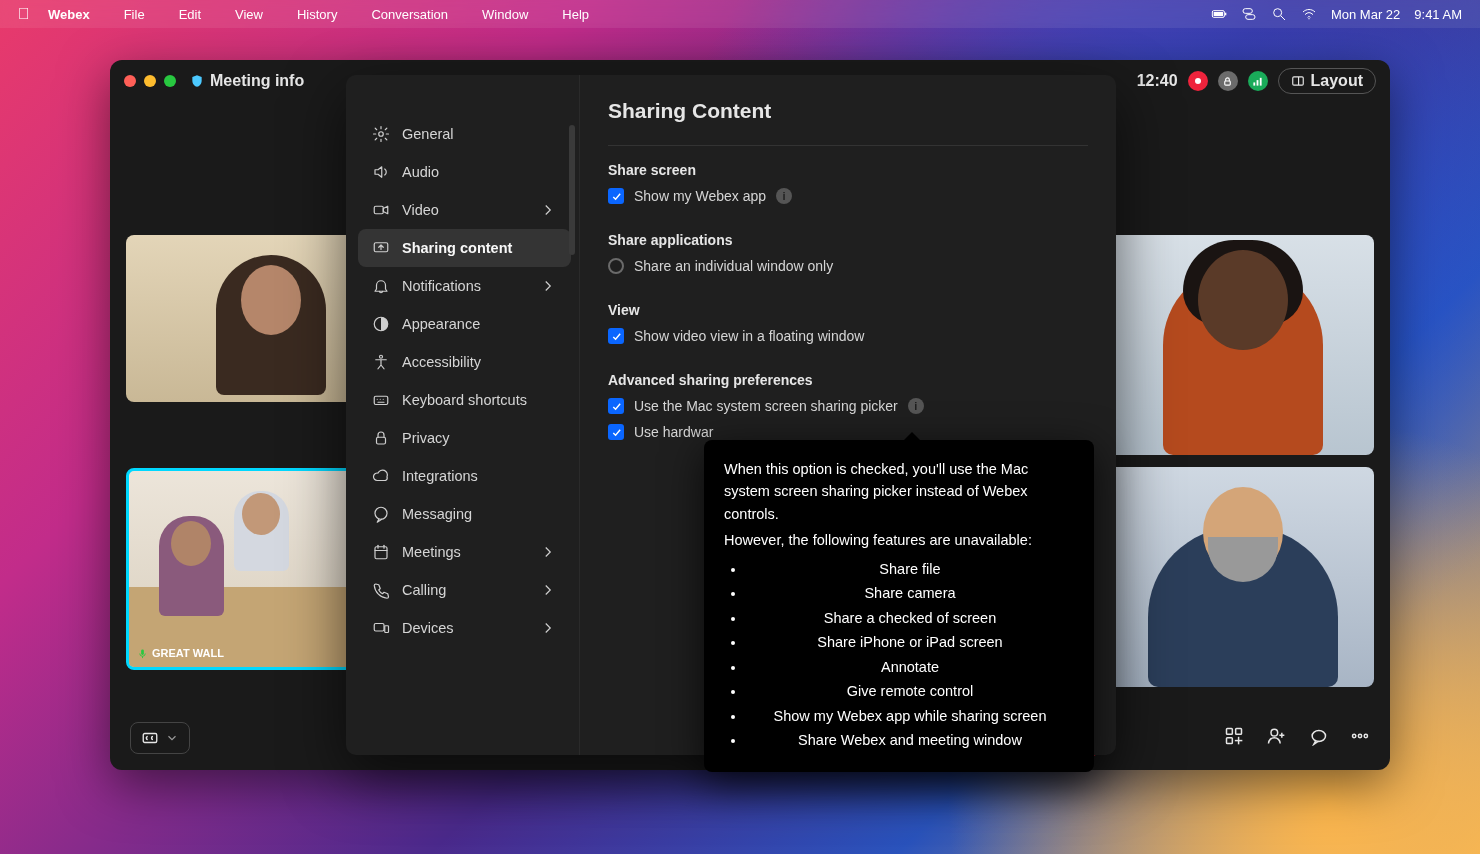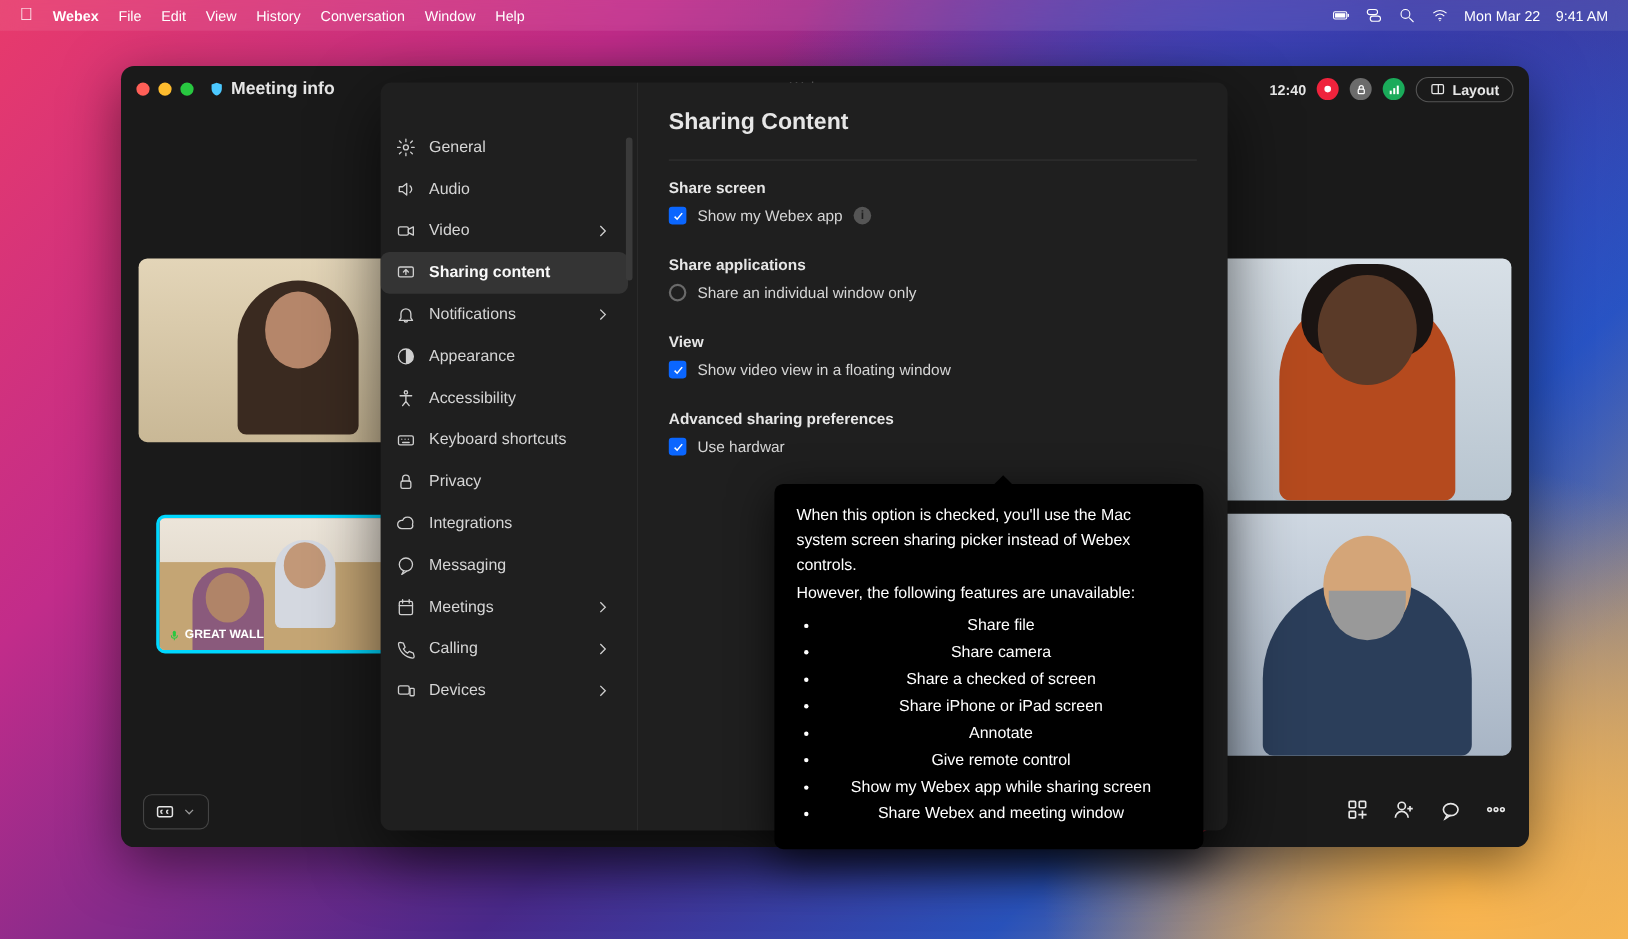--- a/index.html
+++ b/index.html
@@ -7,46 +7,46 @@
   body { background: linear-gradient(135deg, #e83a6b 0%, #c22c8a 25%, #4b2a8c 55%, #2a53bc 75%, #e9b25b 100%); position: relative; }
   .desktop-bg { position:absolute; inset:0; z-index:0;}
   .desktop-bg .blob1{position:absolute; width:900px; height:900px; border-radius:50%; background:radial-gradient(circle,#ffb84d 0%, rgba(255,184,77,0) 60%); right:-300px; bottom:-400px;}
   .desktop-bg .blob2{position:absolute; width:1100px; height:1100px; border-radius:50%; background:radial-gradient(circle,#2454d7 0%, rgba(36,84,215,0) 60%); right:-200px; top:-300px;}
 
   
   .menubar { position: relative; z-index:10; height: 28px; display:flex; align-items:center; padding: 0 18px; color: #fff; font-size: 13px; font-weight: 500;
     background: rgba(255,255,255,0.08); backdrop-filter: blur(10px);}
   .menubar .apple-icon { font-size:16px; margin-right: 18px; }
   .menubar .app-name { font-weight: 700; margin-right: 18px; }
-  .menubar .menu-item { margin-right: 18px; }
+  .menubar .menu-item { margin-right: 18px; margin-left: 16px; }
   .menubar .spacer { flex:1; }
   .menubar .status-item { margin-left: 14px; display:flex; align-items:center;}
   .menubar svg { width:16px; height:16px; stroke:#fff; fill:none; stroke-width:1.5;}
 
   
   .meeting-window { position:absolute; left:110px; top:60px; width:1280px; height:710px; background:#1a1a1a; border-radius:12px; box-shadow:0 15px 50px rgba(0,0,0,.5); z-index:5; color:#e6e6e6; overflow:hidden; }
   .mw-topbar { height: 42px; display:flex; align-items:center; padding: 0 14px; }
   .traffic { display:flex; gap:8px; margin-right:14px;}
   .traffic .dot{ width:12px; height:12px; border-radius:50%; }
   .dot.red{background:#ff5f57;} .dot.yellow{background:#febc2e;} .dot.green{background:#28c840;}
   .meeting-info { display:flex; align-items:center; gap:6px; font-size:16px; font-weight:600; color:#e6e6e6;}
   .shield-icon{ width:14px; height:14px; color:#4cc9ff;}
   .mw-topbar .center { flex:1; text-align:center; font-size:13px; color:#9b9b9b;}
-  .mw-right { display:flex; align-items:center; gap:10px; font-size:13px; font-weight:600;}
+  .mw-right { display:flex; align-items:center; gap:10px; font-size:16px; font-weight:600;}
   .mw-right .pill { width:20px; height:20px; border-radius:50%; display:flex; align-items:center; justify-content:center;}
   .pill.rec{background:#ef233c;} .pill.lock{background:#6b6b6b;} .pill.sig{background:#1aab5a;}
   .layout-btn{ border:1px solid #555; border-radius:14px; padding:3px 12px; display:flex; align-items:center; gap:6px;}
 
   
   .video-area { position:absolute; left:16px; top:55px; width:1248px; height:585px; }
   .tile { position:absolute; border-radius:8px; overflow:hidden; background:#2b3440; }
   .tile.t1{ left:0; top:120px; width:230px; height:167px; background:linear-gradient(#e3d5b8,#c9b896);}
   .tile.t1 .person{position:absolute; left:90px; top:20px; width:110px; height:140px; background:#3a2a20; border-radius:55px 55px 8px 8px;}
   .tile.t1 .head{position:absolute; left:115px; top:30px; width:60px; height:70px; background:#b5866a; border-radius:50%;}
-  .tile.t2{ left:16px; top:353px; width:230px; height:126px; border:3px solid #00d8ff; background:linear-gradient(#ece5da,#d9cfbe);}
+  .tile.t2{ left:0; top:353px; width:230px; height:202px; border:3px solid #00d8ff; background:linear-gradient(#ece5da,#d9cfbe);}
   .tile.t2 .desk{position:absolute; left:0; bottom:0; width:100%; height:80px; background:#c4a574;}
   .tile.t2 .p1{position:absolute; left:30px; top:45px; width:65px; height:100px; background:#8a5a7c; border-radius:30px 30px 6px 6px;}
   .tile.t2 .h1{position:absolute; left:42px; top:50px; width:40px; height:45px; background:#b08468; border-radius:50%;}
   .tile.t2 .p2{position:absolute; left:105px; top:20px; width:55px; height:80px; background:#d4d8e0; border-radius:26px 26px 6px 6px;}
   .tile.t2 .h2{position:absolute; left:113px; top:22px; width:38px; height:42px; background:#c29878; border-radius:50%;}
   .tile.t2 .tag{position:absolute; left:8px; bottom:8px; font-size:11px; font-weight:700; color:#fff; display:flex; align-items:center; gap:4px;}
   .mic-icon{width:11px;height:11px; color:#28c840;}
   .tile.t3{ right:0; top:120px; width:266px; height:220px; background:linear-gradient(#d8e0e7,#b8c5d0);}
   .tile.t3 .person{position:absolute; left:55px; top:30px; width:160px; height:190px; background:#b54a1e; border-radius:80px 80px 10px 10px;}
   .tile.t3 .head{position:absolute; left:90px; top:15px; width:90px; height:100px; background:#5a3a28; border-radius:50%;}
@@ -62,21 +62,21 @@
   .right-actions{ display:flex; align-items:center; gap:22px; margin-left:auto;}
   .right-actions svg{width:20px;height:20px; stroke:#e6e6e6; fill:none; stroke-width:1.8;}
   .pill-controls{ position:absolute; left:50%; transform:translateX(-50%); bottom:12px; display:flex; gap:14px;}
   .pill-controls .ctrl{ width:120px; height:40px; border:1px solid #3a3a3a; border-radius:20px; background:#202020;}
   .leave{ width:44px; height:44px; border-radius:50%; background:#ef233c;}
 
   
   .prefs-panel{ position:absolute; left:346px; top:75px; width:770px; height:680px; background:#1f1f1f; border-radius:10px; box-shadow:0 20px 60px rgba(0,0,0,.6); z-index:20; display:flex; color:#e6e6e6; overflow:hidden;}
   .prefs-topbar{ position:absolute; left:12px; top:10px; display:flex; gap:8px;}
   .prefs-topbar .dot.dim{ background:#3a3a3a;}
-  .prefs-sidebar{ width:234px; padding:40px 8px 10px 0; border-right:1px solid #2a2a2a; position:relative;}
+  .prefs-sidebar{ width:234px; padding:40px 8px 10px 12px; border-right:1px solid #2a2a2a; position:relative;}
   .scroll-thumb{ position:absolute; right:4px; top:50px; width:6px; height:130px; background:#3a3a3a; border-radius:3px;}
   .side-item{ display:flex; align-items:center; gap:12px; padding:10px 14px; border-radius:8px; font-size:14.5px; color:#d5d5d5; cursor:pointer;}
   .side-item.active{ background:#343434; font-weight:600; color:#f8f8f8;}
   .side-item .chev{ margin-left:auto; color:#8a8a8a;}
   .side-item svg{ width:18px; height:18px; stroke:#cfcfcf; fill:none; stroke-width:1.6;}
   .prefs-content{ flex:1; padding:24px 28px 20px 28px; overflow:hidden;}
   .prefs-content h1{ font-size:21px; font-weight:700; margin-bottom:22px;}
   .divider{ height:1px; background:#333; margin-bottom:16px;}
   .section-title{ font-size:14px; font-weight:700; margin-bottom:10px;}
   .row{ display:flex; align-items:center; gap:10px; font-size:14px; color:#d5d5d5; margin-bottom:10px;}
@@ -439,20 +439,29 @@
     </div>
     <div class="section-gap"></div>
 
     <div class="section-title">Advanced sharing preferences</div>
     <div class="row">
       <span class="checkbox">
           <svg viewBox="0 0 24 24">
             <polyline points="5 13 10 18 20 6"></polyline>
           </svg>
         </span>
+      <span>Use the Mac system screen sharing picker</span>
+      <span class="info-icn">i</span>
+    </div>
+    <div class="row">
+      <span class="checkbox">
+          <svg viewBox="0 0 24 24">
+            <polyline points="5 13 10 18 20 6"></polyline>
+          </svg>
+        </span>
       <span>Use hardwar</span>
     </div>
   </div>
 </div>
 
 <div class="tooltip">
   <div>When this option is checked, you'll use the Mac system screen sharing picker instead of Webex controls.</div>
   <div style="margin-top:4px;">However, the following features are unavailable:</div>
   <ul id="tooltip-list">
       <li>Share file</li>

